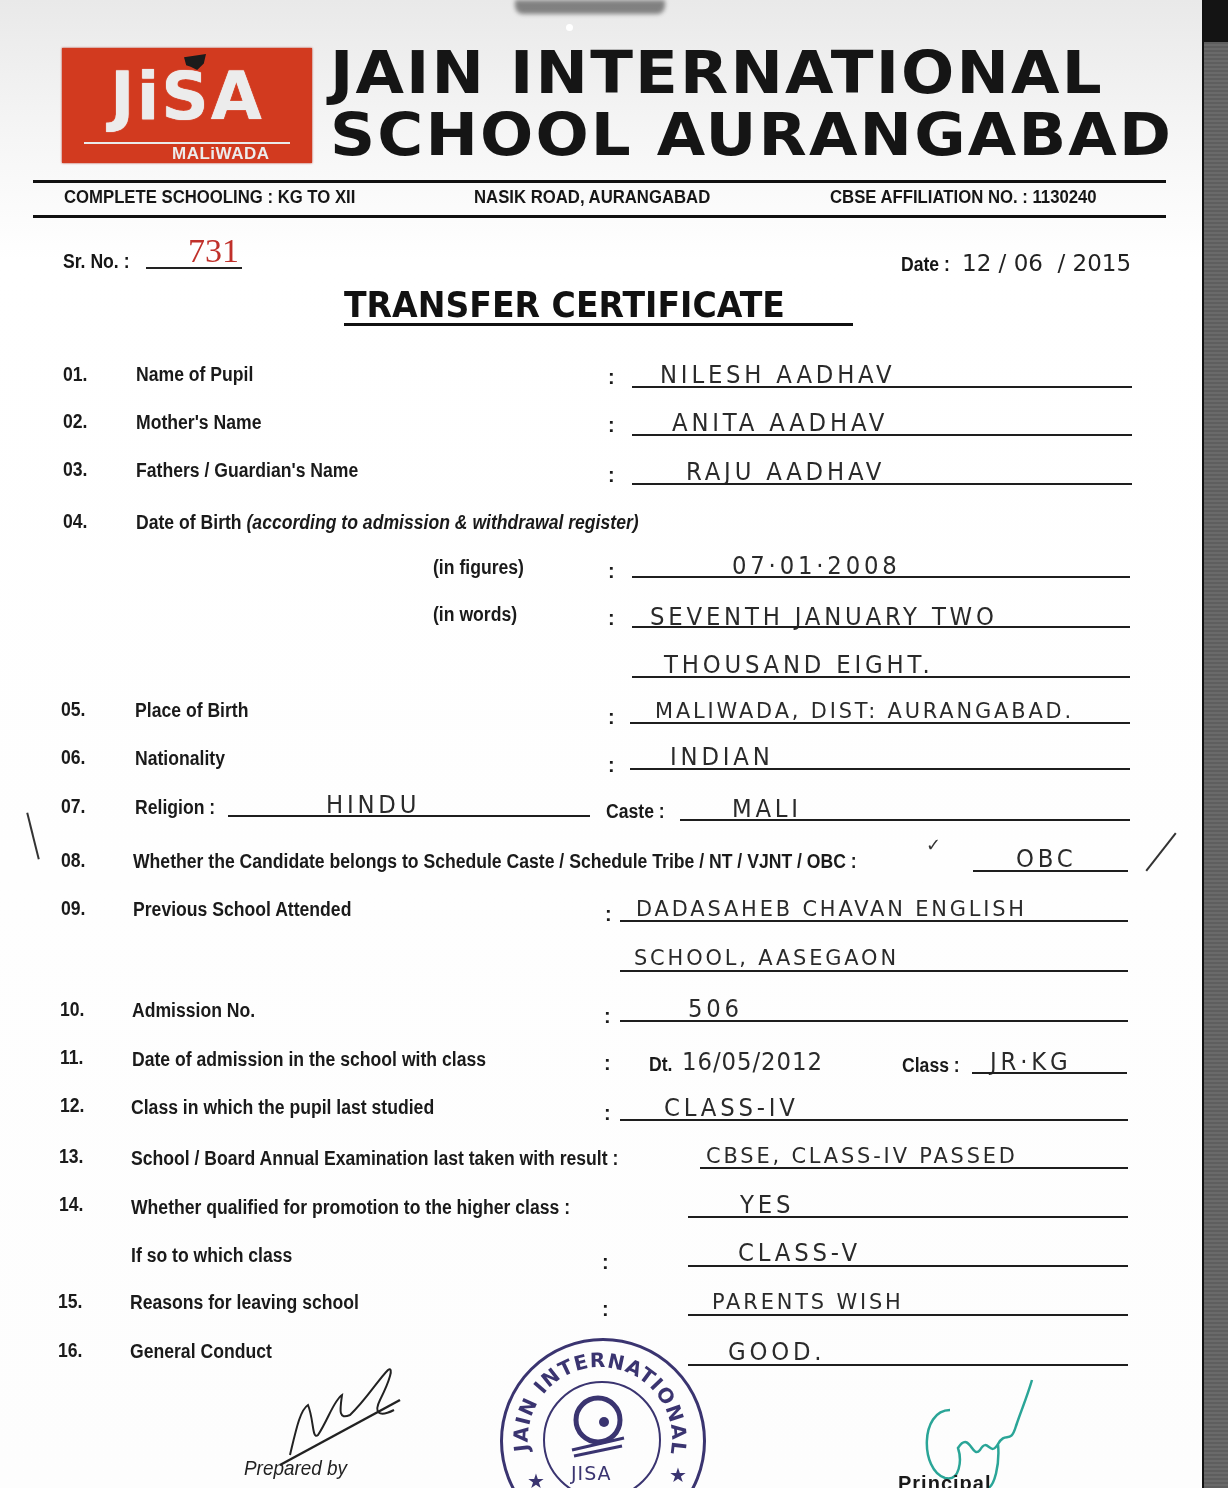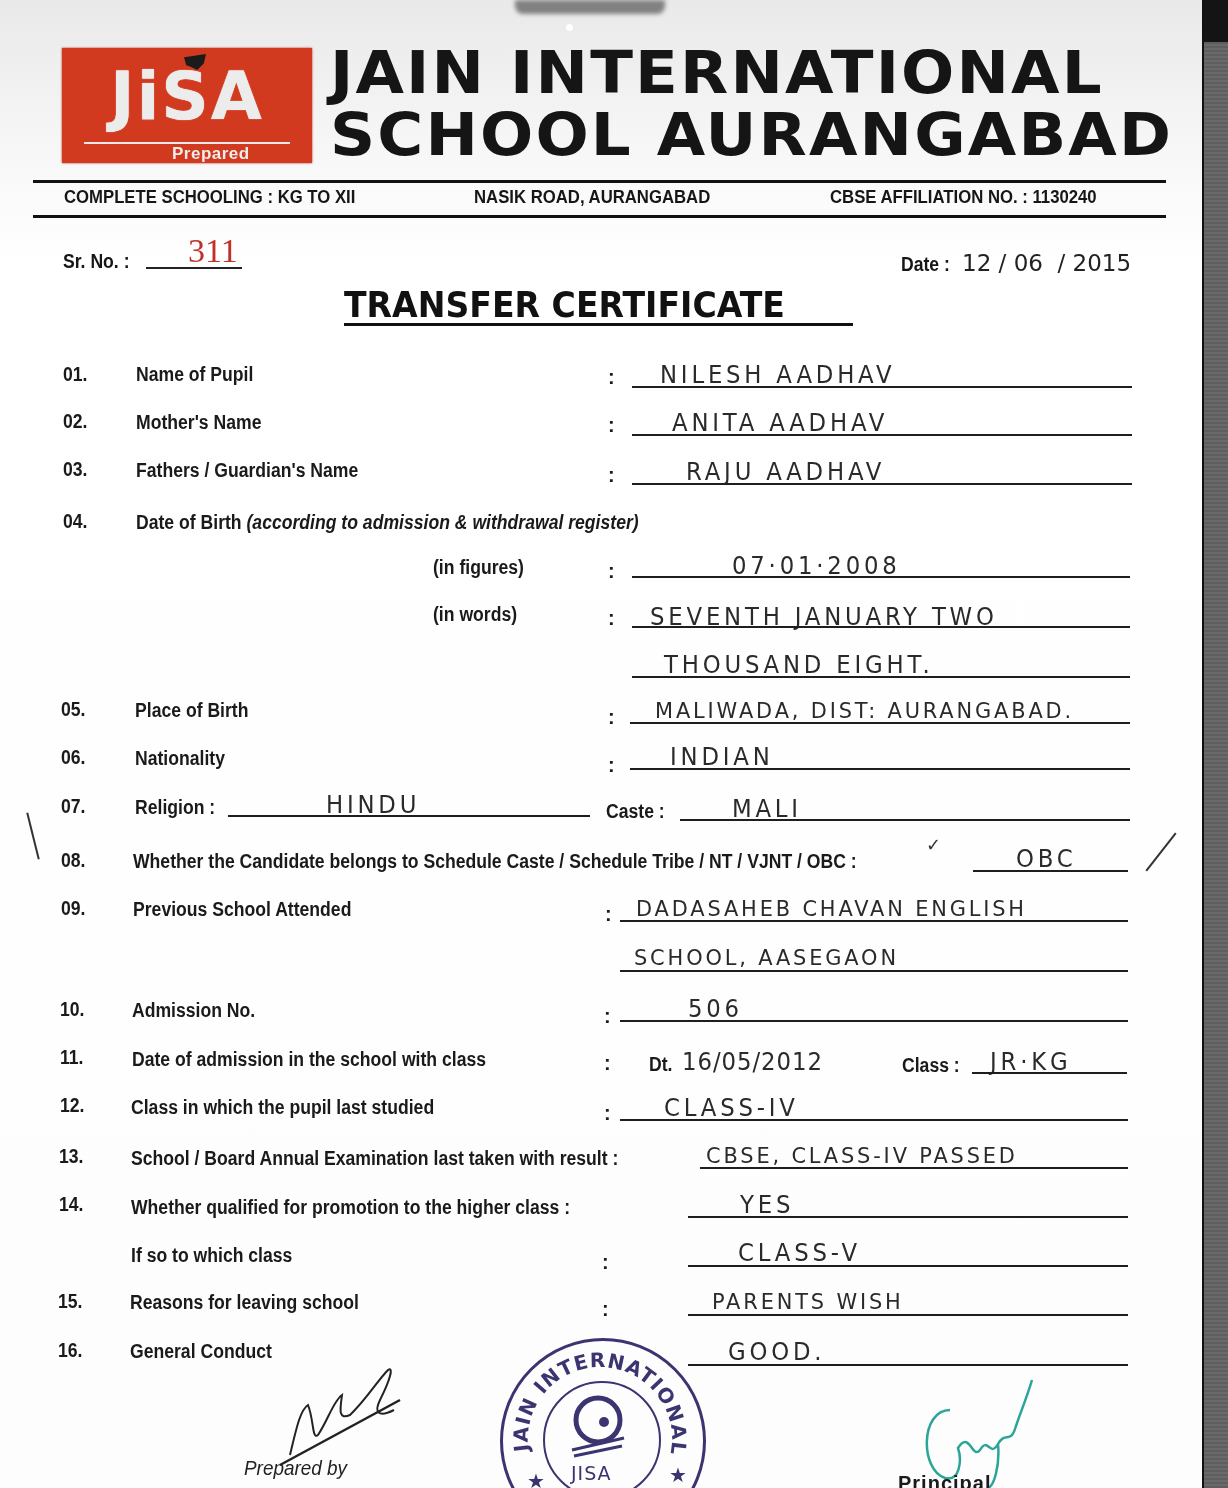--- a/index.html
+++ b/index.html
@@ -133,34 +133,34 @@
 <div class="page"></div>
 <div class="page-edge"></div>
 <div class="page-edge-top"></div>
 <div class="blur-top"></div>
 <div class="dot-top"></div>
 
 <div class="logo">
   <div class="logo-cap"></div>
   <div class="logo-jisa">JiSA</div>
   <div class="logo-line"></div>
-  <div class="logo-sub">Prepared</div>
+  <div class="logo-sub">MALiWADA</div>
 </div>
 <div class="school-name">
   <span class="l1">JAIN INTERNATIONAL</span>
   <span class="l2">SCHOOL AURANGABAD</span>
 </div>
 <div class="rule" style="top:180px"></div>
 <div class="subheader" style="left:64px">COMPLETE SCHOOLING : KG TO XII</div>
 <div class="subheader" style="left:474px">NASIK ROAD, AURANGABAD</div>
 <div class="subheader" style="left:830px">CBSE AFFILIATION NO. : 1130240</div>
 <div class="rule" style="top:215px"></div>
 
 <div class="sr-label" style="left:63px; top:250px">Sr. No. :</div>
-<div class="sr-value">311</div>
+<div class="sr-value">731</div>
 <div class="sr-line"></div>
 <div class="date-label" style="left:901px; top:253px">Date :</div>
 <div class="date-value">12 / 06  / 2015</div>
 
 <div class="title">TRANSFER CERTIFICATE</div>
 <div class="title-underline"></div>
 
 <div class="num" style="left:63px; top:363px">01.</div>
 <div class="label" style="left:136px; top:363px">Name of Pupil</div>
 <div class="colon" style="left:608px; top:366px">:</div>

